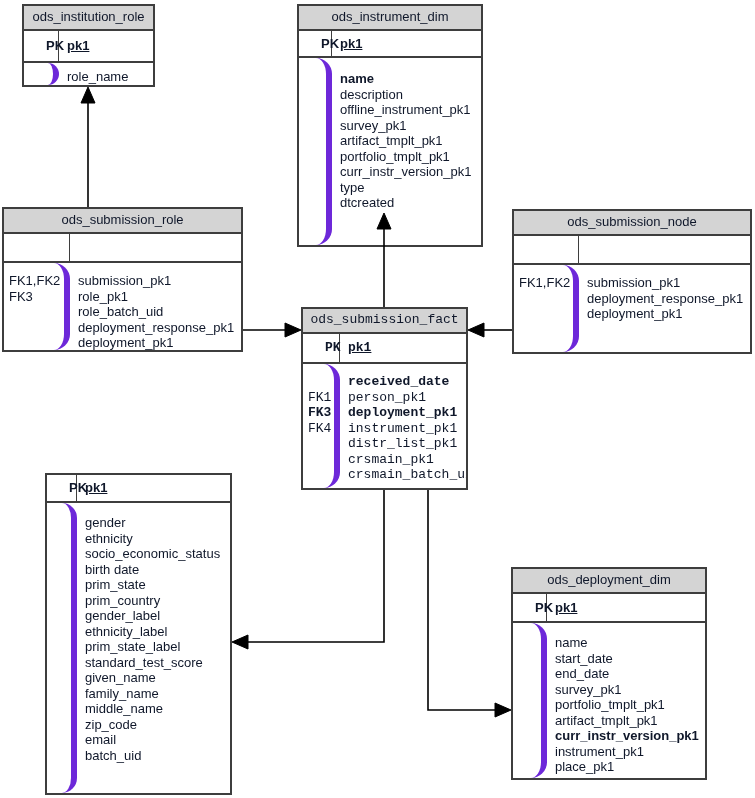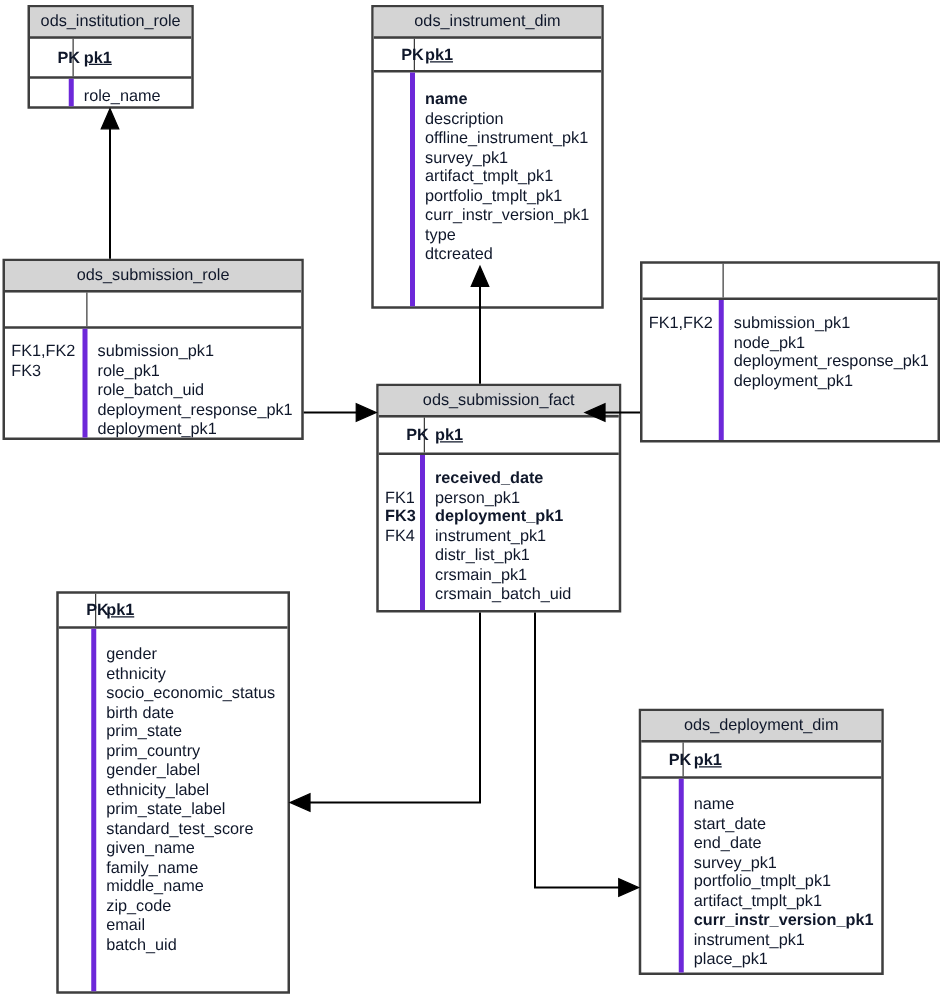--- a/index.html
+++ b/index.html
@@ -23,33 +23,33 @@
   .t-pkrow .pk-key{
     width:var(--pkw,35px);flex:0 0 auto;border-right:1px solid #3e3e3e;
     font-weight:bold;padding-left:22px;box-sizing:border-box;white-space:nowrap;
   }
   .t-pkrow .pk-field{
     flex:1;padding-left:8px;font-weight:bold;white-space:nowrap;overflow:hidden;
   }
   .t-pkrow .pk-field .u{text-decoration:underline;}
   .t-body{display:flex;flex:1 1 auto;min-height:0;}
   .t-body .keys{
-    width:var(--pkw,35px);flex:0 0 auto;border-right:4px solid #6d28d9;
-    padding:var(--bpt,10px) 0 0 5px;box-sizing:border-box;
+    width:var(--pkw,35px);flex:0 0 auto;border-right:6px solid #6d28d9;
+    padding:var(--bpt,10px) 0 0 5px;box-sizing:border-box;border-radius:16px;
   }
   .t-body .fields{flex:1;padding:var(--bpt,10px) 0 0 8px;overflow:hidden;}
   .cell{height:15.5px;line-height:15.5px;white-space:nowrap;}
   .cell.b{font-weight:bold;}
 
   
   #t0{left:22px; top:4px;  width:133px;height:83px; --pkw:35px;--pkh:30px;--bpt:6px;}
   #t1{left:297px;top:4px;  width:186px;height:243px;--pkw:33px;--pkh:25px;--bpt:13px;}
   #t2{left:2px;  top:207px;width:241px;height:145px;--pkw:66px;--pkh:27px;--bpt:10px;}
   #t3{left:512px;top:209px;width:240px;height:145px;--pkw:65px;--pkh:27px;--bpt:10px;}
-  #t4{left:301px;top:307px;width:196px;height:183px;--pkw:37px;--pkh:28px;--bpt:10px;}
+  #t4{left:301px;top:307px;width:167px;height:183px;font-family:Liberation Mono, monospace;--pkw:37px;--pkh:28px;--bpt:10px;}
   #t5{left:45px; top:473px;width:187px;height:322px;--pkw:30px;--pkh:26px;--bpt:12px;}
   #t6{left:511px;top:567px;width:196px;height:213px;--pkw:34px;--pkh:27px;--bpt:12px;}
 
   #connectors{position:absolute;left:0;top:0;pointer-events:none;}
   #connectors line, #connectors path{stroke:#000;stroke-width:1.6;fill:none;}
   #connectors polygon{fill:#000;stroke:#000;}
 </style>
 </head>
 <body>
 
@@ -121,35 +121,35 @@
           <div class="cell">submission_pk1</div>
           <div class="cell">role_pk1</div>
           <div class="cell">role_batch_uid</div>
           <div class="cell">deployment_response_pk1</div>
           <div class="cell">deployment_pk1</div>
         </div>
     </div>
   </div>
 
   <div class="etable" id="t3">
+    <div class="t-header">ods_submission_node</div>
     <div class="t-pkrow">
       <span class="pk-key"></span>
       <span class="pk-field"><span class="u"></span></span>
     </div>
     <div class="t-body">
       <div class="keys">
           <div class="cell">FK1,FK2</div>
           <div class="cell"></div>
           <div class="cell"></div>
           <div class="cell"></div>
           <div class="cell"></div>
         </div>
       <div class="fields">
           <div class="cell">submission_pk1</div>
-          <div class="cell">node_pk1</div>
           <div class="cell">deployment_response_pk1</div>
           <div class="cell">deployment_pk1</div>
         </div>
     </div>
   </div>
 
   <div class="etable" id="t4">
     <div class="t-header">ods_submission_fact</div>
     <div class="t-pkrow">
       <span class="pk-key">PK</span>

